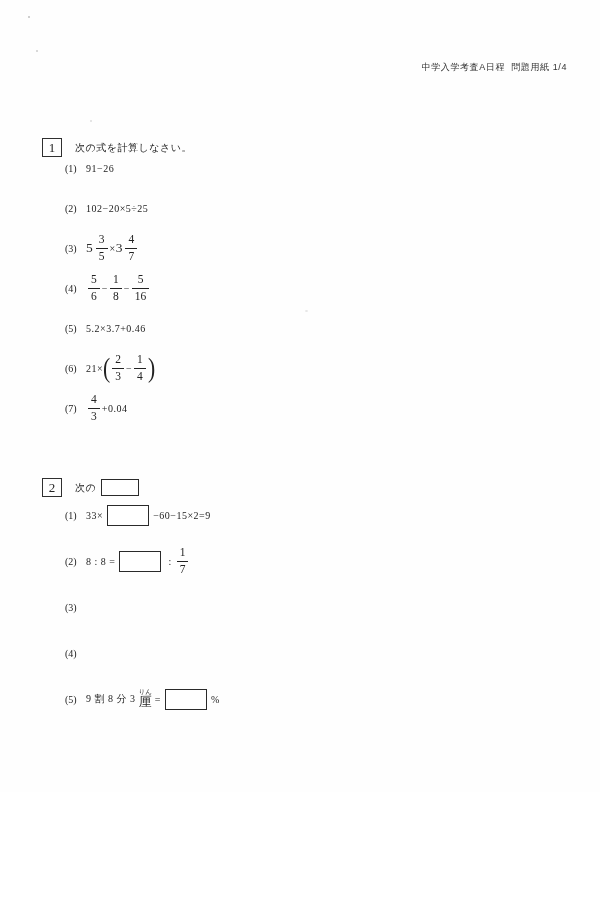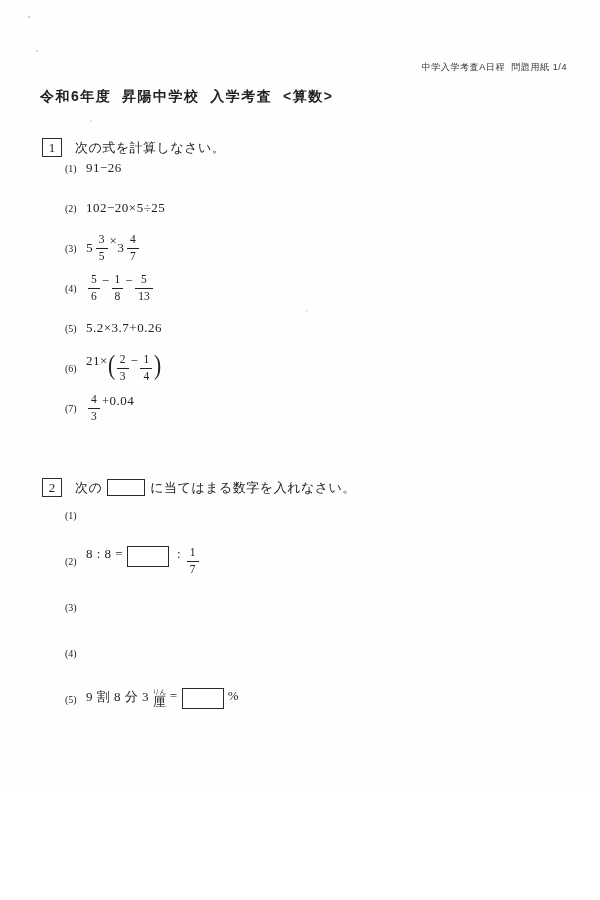--- a/index.html
+++ b/index.html
@@ -32,23 +32,23 @@
     font-size:11px; font-weight:500; letter-spacing:1px; color:#222;
     white-space:pre;
   }
   .instruction .ansbox { width:38px; height:17px; margin:0 5px; }
   .problems { margin-left:23px; }
   .prow { display:flex; align-items:center; }
   .plabel {
     width:21px; flex:0 0 auto;
     font-family:"Liberation Serif", serif; font-size:10px; color:#222;
   }
-  .pexpr { display:flex; align-items:flex-start; }
+  .pexpr { display:flex; align-items:center; }
   .mtext {
-    font-family:"Liberation Serif", serif; font-size:13px; color:#222;
+    font-family:"Liberation Serif", serif; font-size:10px; color:#222;
     letter-spacing:0.5px; white-space:pre;
   }
   .frac {
     display:inline-flex; flex-direction:column; align-items:center;
     font-family:"Liberation Serif", serif; font-size:11.5px; line-height:1.1;
     margin:0 2px; color:#222;
   }
   .frac .num { align-self:stretch; text-align:center; border-bottom:1px solid #222; padding:0 3px 1.5px; }
   .frac .den { padding:1.5px 3px 0; }
   .mixed { display:inline-flex; align-items:center; }
@@ -64,21 +64,20 @@
   }
   ruby { font-size:13px; font-family:"Liberation Sans", sans-serif; }
   rt { font-size:6.5px; }
   .speck { position:absolute; border-radius:50%; }
 </style>
 </head>
 <body>
 
 <div class="paper">
   <div class="page-header">中学入学考査A日程  問題用紙 1/4</div>
-  <h1 class="title">令和6年度  昇陽中学校  入学考査  &lt;算数&gt;</h1>
   <div id="sections">
       <div class="section" style="top: 138px;">
         <div class="sec-header">
           <span class="sec-num">1</span>
           <span class="instruction"><span class="mtext">次の式を計算しなさい。</span></span>
         </div>
         <div class="problems" style="margin-top: -9px;">
           <div class="prow" style="height: 40px;">
             <span class="plabel">(1)</span>
             <span class="pexpr">
@@ -119,28 +118,28 @@
                 <span class="den">6</span>
               </span>
               <span class="mtext">−</span>
               <span class="frac">
                 <span class="num">1</span>
                 <span class="den">8</span>
               </span>
               <span class="mtext">−</span>
               <span class="frac">
                 <span class="num">5</span>
-                <span class="den">13</span>
+                <span class="den">16</span>
               </span>
             </span>
           </div>
           <div class="prow" style="height: 40px;">
             <span class="plabel">(5)</span>
             <span class="pexpr">
-              <span class="mtext">5.2×3.7+0.26</span>
+              <span class="mtext">5.2×3.7+0.46</span>
             </span>
           </div>
           <div class="prow" style="height: 40px;">
             <span class="plabel">(6)</span>
             <span class="pexpr">
               <span class="mtext">21×</span>
               <span class="bigparen">(</span>
               <span class="frac">
                 <span class="num">2</span>
                 <span class="den">3</span>
@@ -161,25 +160,30 @@
                 <span class="den">3</span>
               </span>
               <span class="mtext">+0.04</span>
             </span>
           </div>
         </div>
       </div>
       <div class="section" style="top: 478px;">
         <div class="sec-header">
           <span class="sec-num">2</span>
-          <span class="instruction"><span class="mtext">次の</span><span class="ansbox"></span><span class="mtext">に当てはまる数字を入れなさい。</span></span>
+          <span class="instruction"><span class="mtext">次の</span><span class="ansbox"></span></span>
         </div>
         <div class="problems" style="margin-top: -5px;">
           <div class="prow" style="height: 46px;">
             <span class="plabel">(1)</span>
+            <span class="pexpr">
+              <span class="mtext">33×</span>
+              <span class="ansbox"></span>
+              <span class="mtext">−60−15×2=9</span>
+            </span>
           </div>
           <div class="prow" style="height: 46px;">
             <span class="plabel">(2)</span>
             <span class="pexpr">
               <span class="mtext">8 : 8 =</span>
               <span class="ansbox"></span>
               <span class="mtext"> : </span>
               <span class="frac">
                 <span class="num">1</span>
                 <span class="den">7</span>

